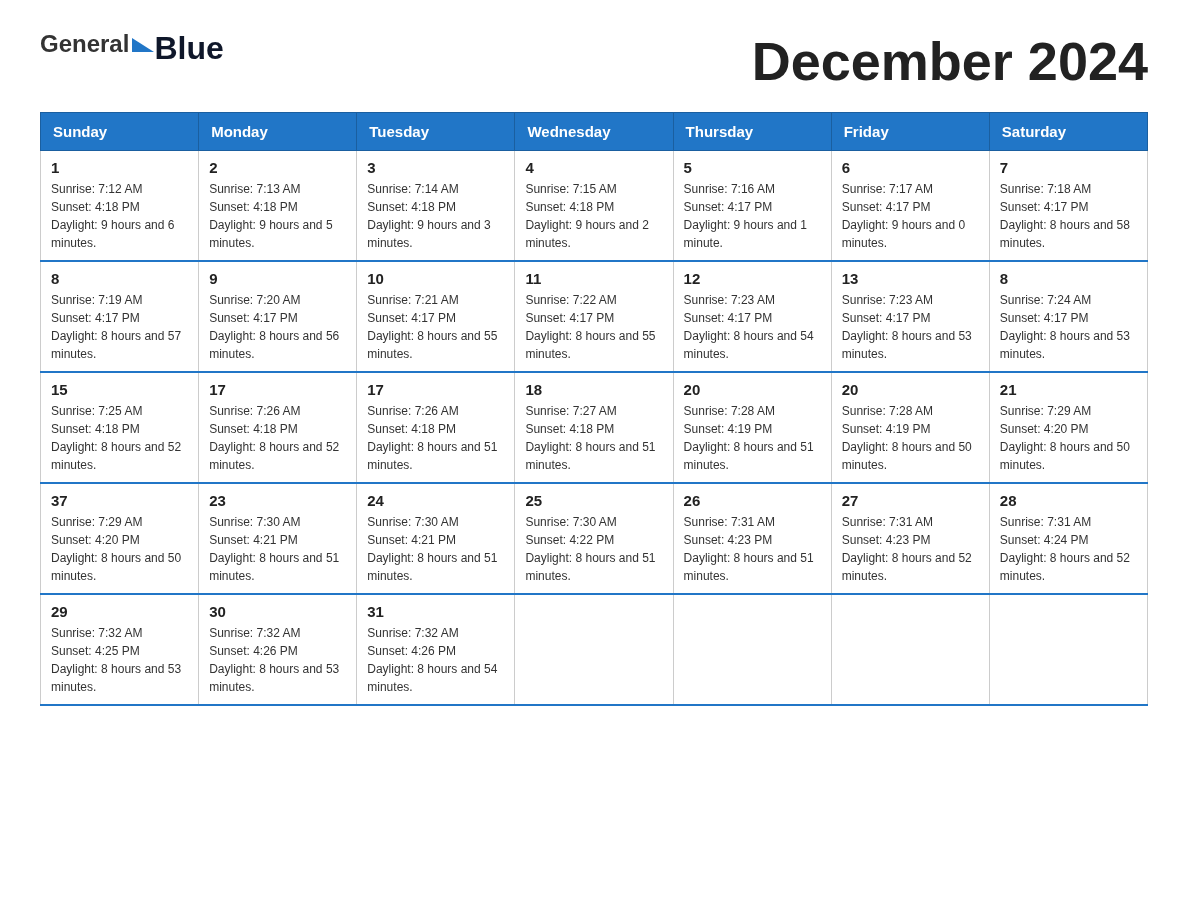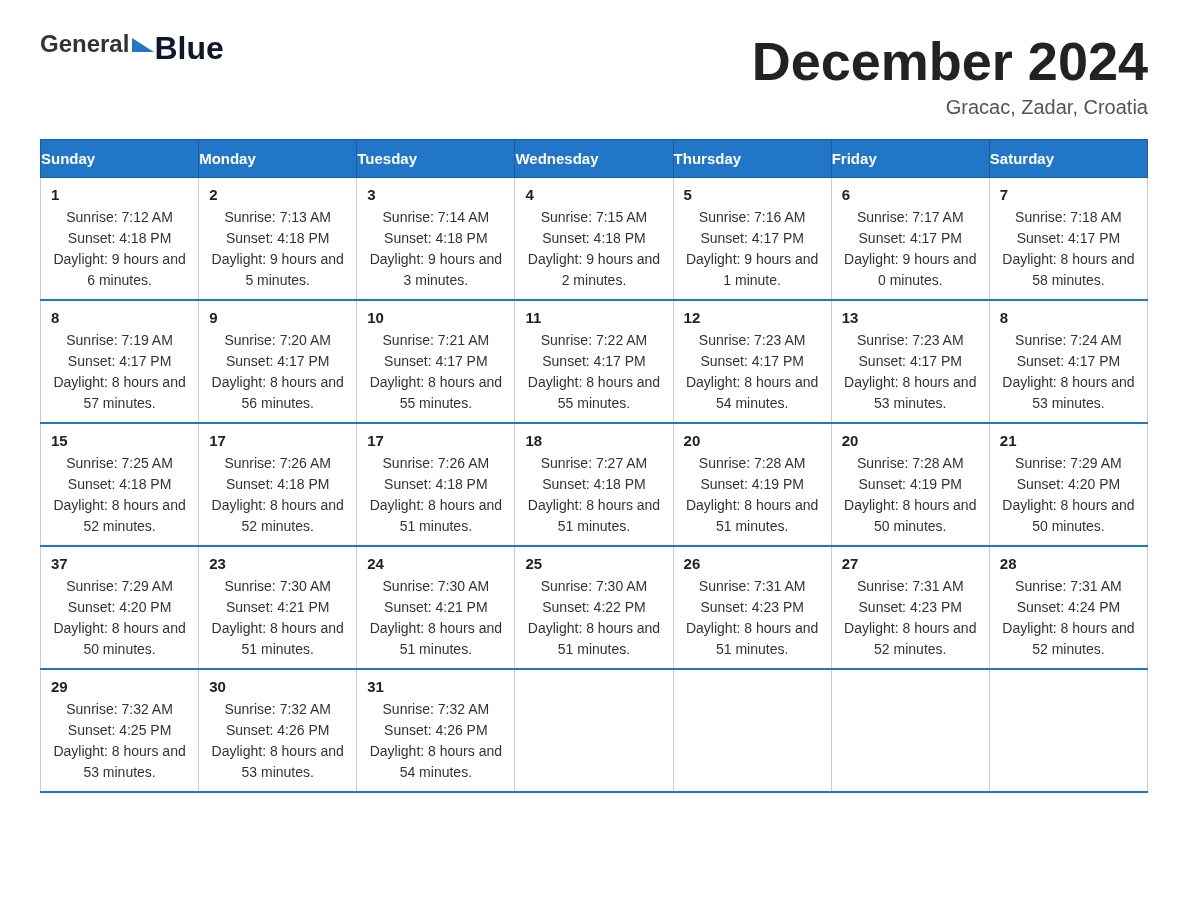--- a/index.html
+++ b/index.html
@@ -31,45 +31,44 @@
     }
     table {
       width: 100%;
       border-collapse: collapse;
     }
     thead tr th {
       background-color: #2176c7;
       color: #fff;
       font-size: 15px;
       font-weight: bold;
-      padding: 10px 0;
+      padding: 10px 12px;
       text-align: left;
       border: 1px solid #1a5fa0;
     }
     tbody tr td {
       border: 1px solid #ccc;
       vertical-align: top;
       padding: 8px 10px;
       font-size: 13px;
       color: #333;
       min-width: 140px;
       min-height: 100px;
     }
     .day-number {
       font-size: 15px;
       font-weight: bold;
       color: #222;
       display: block;
       margin-bottom: 4px;
     }
     .day-info {
-      font-size: 14px;
+      font-size: 12px;
       color: #333;
       line-height: 1.5;
-      text-align: center;
     }
     tbody tr td.empty {
       background: #fff;
     }
     tbody tr {
       border-bottom: 2px solid #2176c7;
     }
     .logo-wrapper {
       display: flex;
       flex-direction: row;
@@ -106,21 +105,20 @@
 <div class="header-area">
   <div class="logo-wrapper">
     <div class="logo-line1">
       <span class="logo-general">General</span>
       <span class="logo-triangle"></span>
     </div>
     <span class="logo-blue">Blue</span>
   </div>
   <div class="title-area">
     <div class="main-title">December 2024</div>
-    <div class="subtitle">Gracac, Zadar, Croatia</div>
   </div>
 </div>
 
 <table>
   <thead>
     <tr>
     <th>Sunday</th>
         <th>Monday</th>
         <th>Tuesday</th>
         <th>Wednesday</th>

